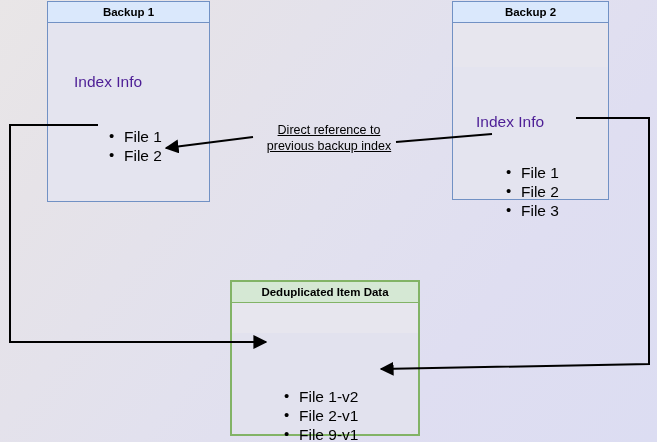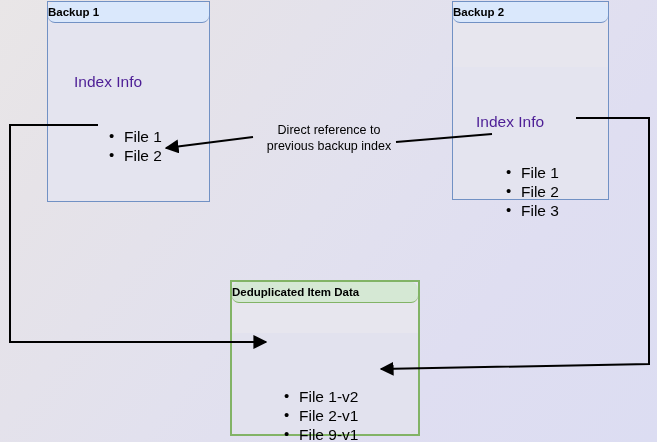--- a/index.html
+++ b/index.html
@@ -29,27 +29,26 @@
     border-style: solid;
     background: #e7e6ee;
     display: flex;
     flex-direction: column;
   }
   .box-header {
     box-sizing: border-box;
     width: 100%;
     height: 21px;
     line-height: 20px;
-    text-align: left;
+    text-align: center;
     font-size: 11.5px;
     font-weight: bold;
     color: #000;
     border-bottom-width: 1px;
     border-bottom-style: solid;
-    border-radius: 7px;
   }
   .box-body {
     position: relative;
     flex: 1 1 auto;
   }
 
   
   .box-blue { border-color: #7191c4; }
   .box-blue .box-header { background: #dae8fc; border-bottom-color: #7191c4; }
   .box-blue .box-body { background: #e4e4ef; }
@@ -145,21 +144,21 @@
     <div class="box-header">Deduplicated Item Data</div>
     <div class="box-body">
       <ul class="file-list" style="left:44px; top:46px;">
         <li>File 1-v2</li>
         <li>File 2-v1</li>
         <li>File 9-v1</li>
       </ul>
     </div>
   </div>
 
-  <div class="caption" style="left:266px; top:122px; width:126px;">
+  <div class="caption" style="left:266px; top:122px; width:126px;text-decoration:underline;">
     <div>Direct reference to</div>
     <div>previous backup index</div>
   </div>
 
   <svg id="connectors" viewBox="0 0 657 442">
     <defs>
       <marker id="arrow" viewBox="0 0 10 10" refX="9" refY="5" markerWidth="7" markerHeight="7" orient="auto-start-reverse">
         <path d="M 0 0 L 10 5 L 0 10 z" fill="#000"></path>
       </marker>
     </defs>

